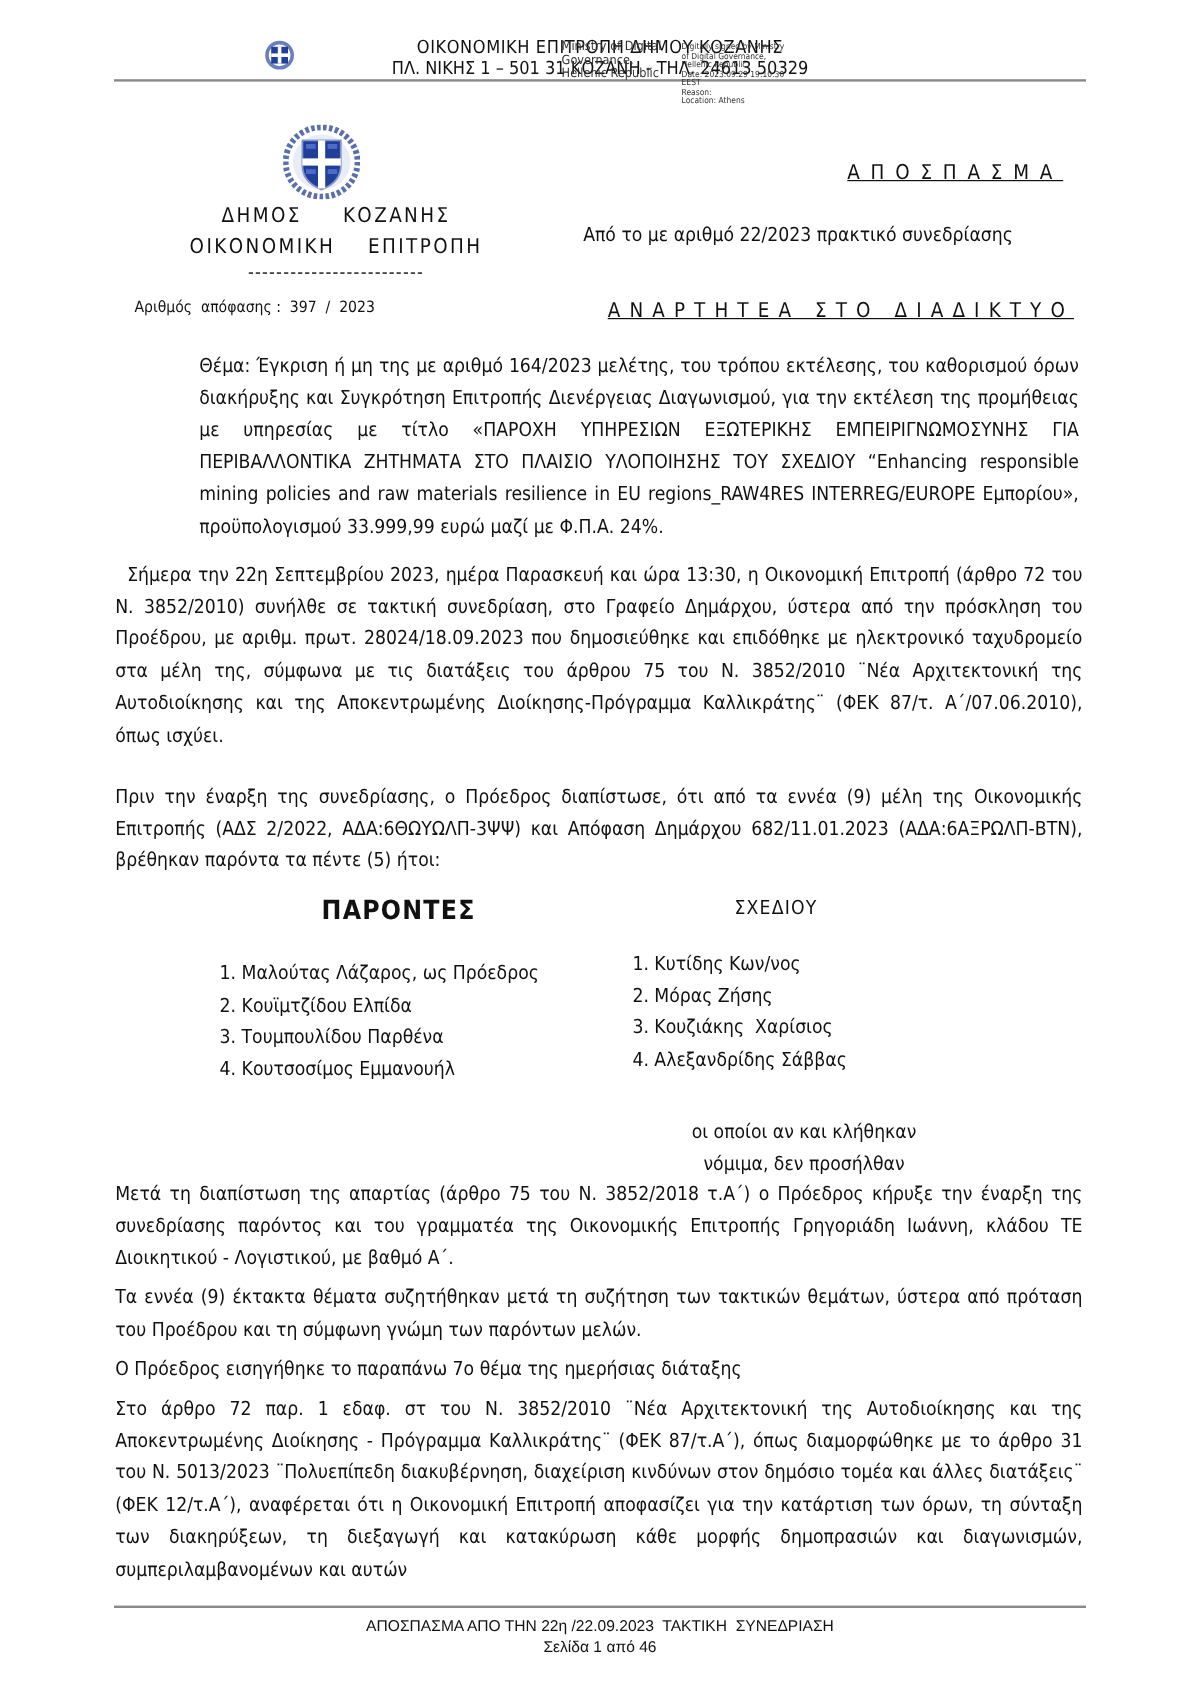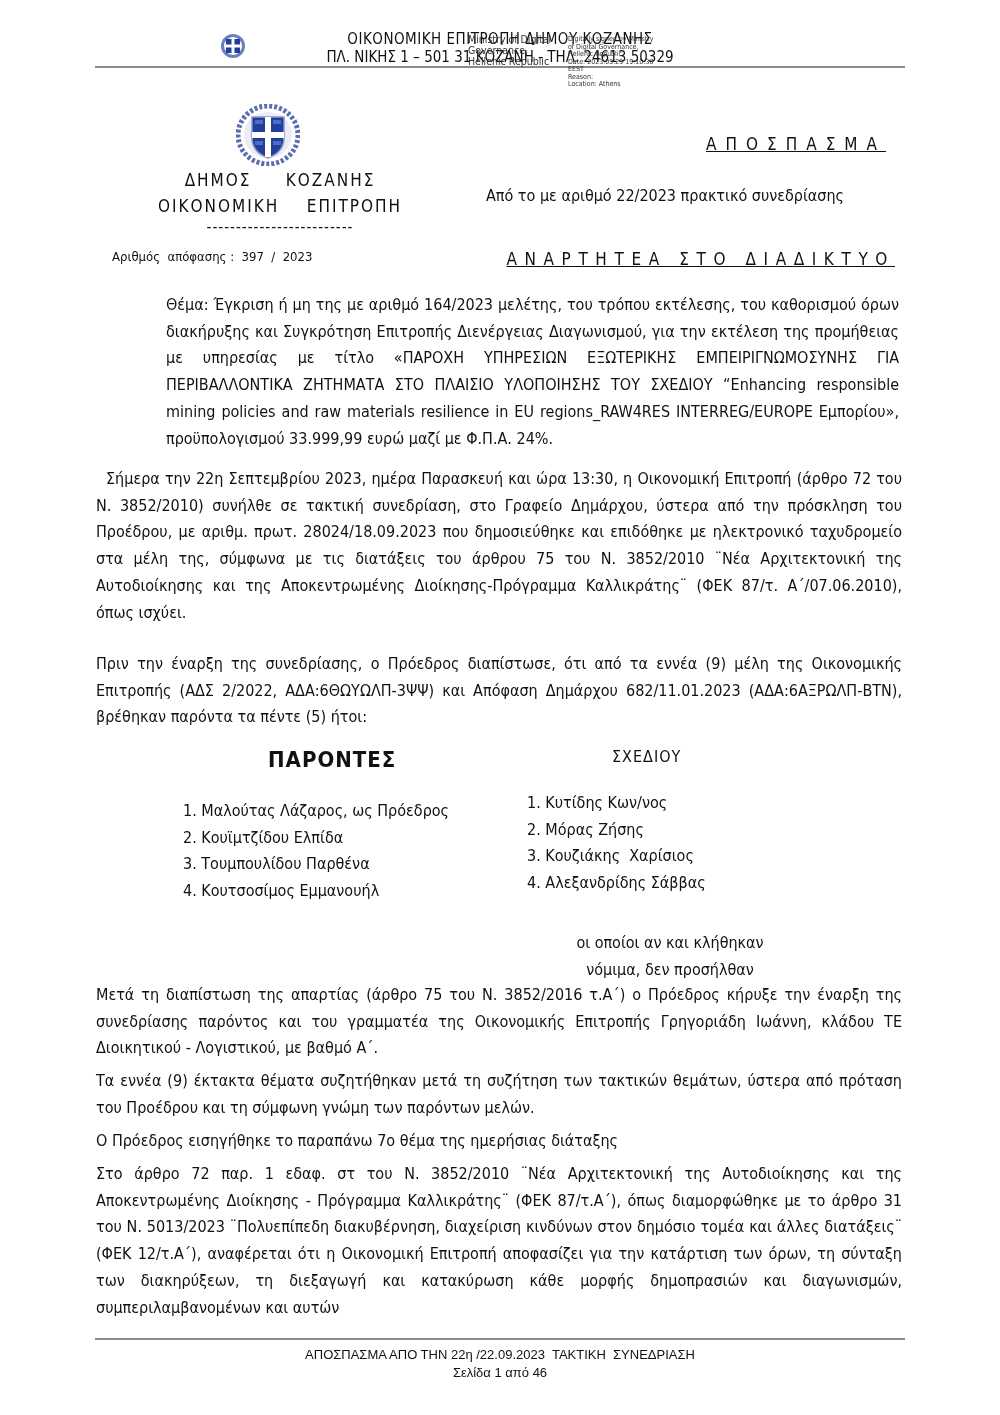--- a/index.html
+++ b/index.html
@@ -125,20 +125,20 @@
   <li style="white-space:pre">1. Κυτίδης Κων/νος</li>
   <li>2. Μόρας Ζήσης</li>
   <li style="white-space:pre">3. Κουζιάκης  Χαρίσιος</li>
   <li>4. Αλεξανδρίδης Σάββας</li>
 </ul>
 <div class="abs" id="absent-note">
   <div>οι οποίοι αν και κλήθηκαν</div>
   <div>νόμιμα, δεν προσήλθαν</div>
 </div>
 
-<div class="abs para" id="p3">Μετά τη διαπίστωση της απαρτίας (άρθρο 75 του Ν. 3852/2016 τ.Α΄) ο Πρόεδρος κήρυξε την έναρξη της συνεδρίασης παρόντος και του γραμματέα της Οικονομικής Επιτροπής Γρηγοριάδη Ιωάννη, κλάδου ΤΕ Διοικητικού - Λογιστικού, με βαθμό Α΄.</div>
+<div class="abs para" id="p3">Μετά τη διαπίστωση της απαρτίας (άρθρο 75 του Ν. 3852/2018 τ.Α΄) ο Πρόεδρος κήρυξε την έναρξη της συνεδρίασης παρόντος και του γραμματέα της Οικονομικής Επιτροπής Γρηγοριάδη Ιωάννη, κλάδου ΤΕ Διοικητικού - Λογιστικού, με βαθμό Α΄.</div>
 <div class="abs para" id="p4">Τα εννέα (9) έκτακτα θέματα συζητήθηκαν μετά τη συζήτηση των τακτικών θεμάτων, ύστερα από πρόταση του Προέδρου και τη σύμφωνη γνώμη των παρόντων μελών.</div>
 <div class="abs para" id="p5">Ο Πρόεδρος εισηγήθηκε το παραπάνω 7ο θέμα της ημερήσιας διάταξης</div>
 <div class="abs para" id="p6">Στο άρθρο 72 παρ. 1 εδαφ. στ του Ν. 3852/2010 ¨Νέα Αρχιτεκτονική της Αυτοδιοίκησης και της Αποκεντρωμένης Διοίκησης - Πρόγραμμα Καλλικράτης¨ (ΦΕΚ 87/τ.Α΄), όπως διαμορφώθηκε με το άρθρο 31 του Ν. 5013/2023 ¨Πολυεπίπεδη διακυβέρνηση, διαχείριση κινδύνων στον δημόσιο τομέα και άλλες διατάξεις¨ (ΦΕΚ 12/τ.Α΄), αναφέρεται ότι η Οικονομική Επιτροπή αποφασίζει για την κατάρτιση των όρων, τη σύνταξη των διακηρύξεων, τη διεξαγωγή και κατακύρωση κάθε μορφής δημοπρασιών και διαγωνισμών, συμπεριλαμβανομένων και αυτών</div>
 
 <div class="abs" id="ftr-rule"></div>
 <div class="abs cond" id="ftr-line1" style="white-space:pre">ΑΠΟΣΠΑΣΜΑ ΑΠΟ ΤΗΝ 22η /22.09.2023  ΤΑΚΤΙΚΗ  ΣΥΝΕΔΡΙΑΣΗ</div>
 <div class="abs cond" id="ftr-line2">Σελίδα 1 από 46</div>
 
 </body></html>

